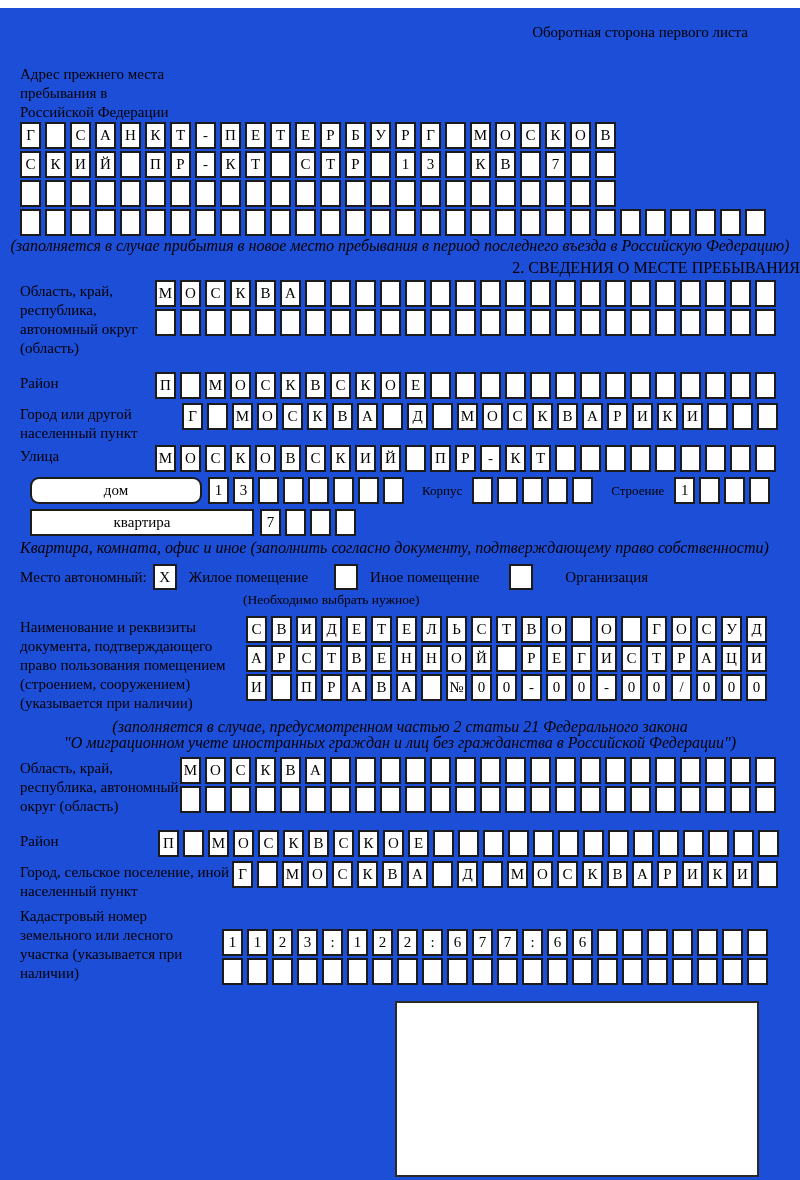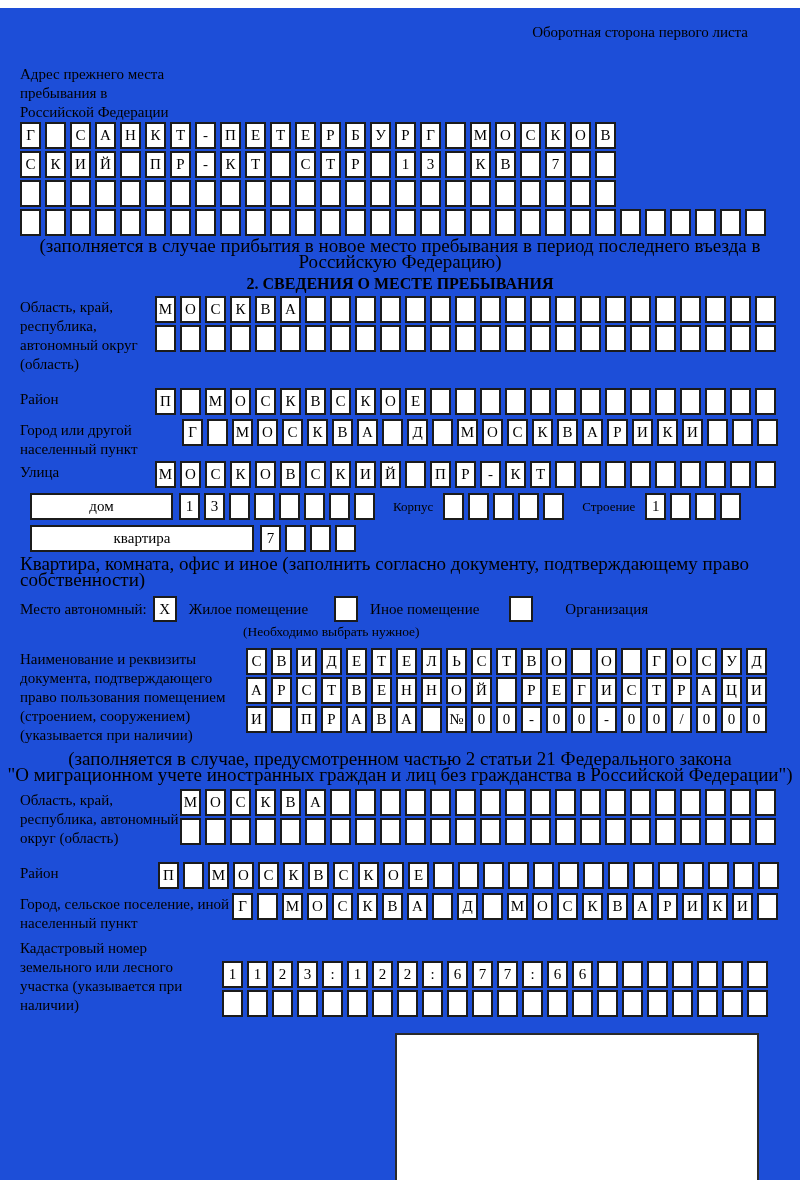--- a/index.html
+++ b/index.html
@@ -15,31 +15,31 @@
   .cell{
     box-sizing:border-box;flex:0 0 auto;width:21px;height:27px;margin-right:4px;
     border:2px solid #1b1b1b;text-align:center;font-size:15px;line-height:22px;background:#fff;
   }
   
   .frow{display:flex;align-items:flex-start;margin-left:20px;}
   .frow .lbl{flex:0 0 auto;line-height:19px;font-size:15px;padding-top:2px;}
   .w157{width:157px;} .w135{width:135px;} .w162{width:162px;} .w226{width:226px;}
   .w160{width:160px;} .w138{width:138px;} .w212{width:212px;} .w202{width:202px;}
   .rows{flex:0 0 auto;}
-  .caption{font-size:19px;line-height:16px;}
+  .caption{font-size:16px;line-height:16px;font-style:italic;}
   .caption.center{text-align:center;}
-  .title-bold{font-weight:bold;text-align:center;font-size:16px;line-height:20px;}
+  .title-bold{font-weight:normal;text-align:right;font-size:16px;line-height:20px;}
   .subtitle-bold{font-weight:bold;text-align:center;font-size:15px;line-height:19px;}
   
   .house-row{display:flex;align-items:flex-start;margin-left:30px;margin-top:3px;}
   .named-box{
     box-sizing:border-box;border:2px solid #1b1b1b;height:27px;line-height:23px;
     text-align:center;font-size:15px;background:#fff;
   }
-  .dom-box{width:143px;margin-right:6px;}
+  .dom-box{width:172px;margin-right:6px;border-radius:9px;}
   .kv-box{width:224px;margin-right:6px;}
   .inline-lbl{line-height:27px;padding:0 10px 0 14px;font-size:13px;}
   
   .stay-row{display:flex;align-items:center;margin-left:20px;margin-top:8px;}
   .chk{
     box-sizing:border-box;width:24px;height:26px;border:2px solid #1b1b1b;margin:0 6px;
     text-align:center;line-height:22px;font-size:15px;background:#fff;flex:0 0 auto;
   }
   .stay-opt{font-size:15px;}
   .sp1{margin-left:6px;} .sp2{margin-left:26px;} .sp3{margin-left:30px;}

